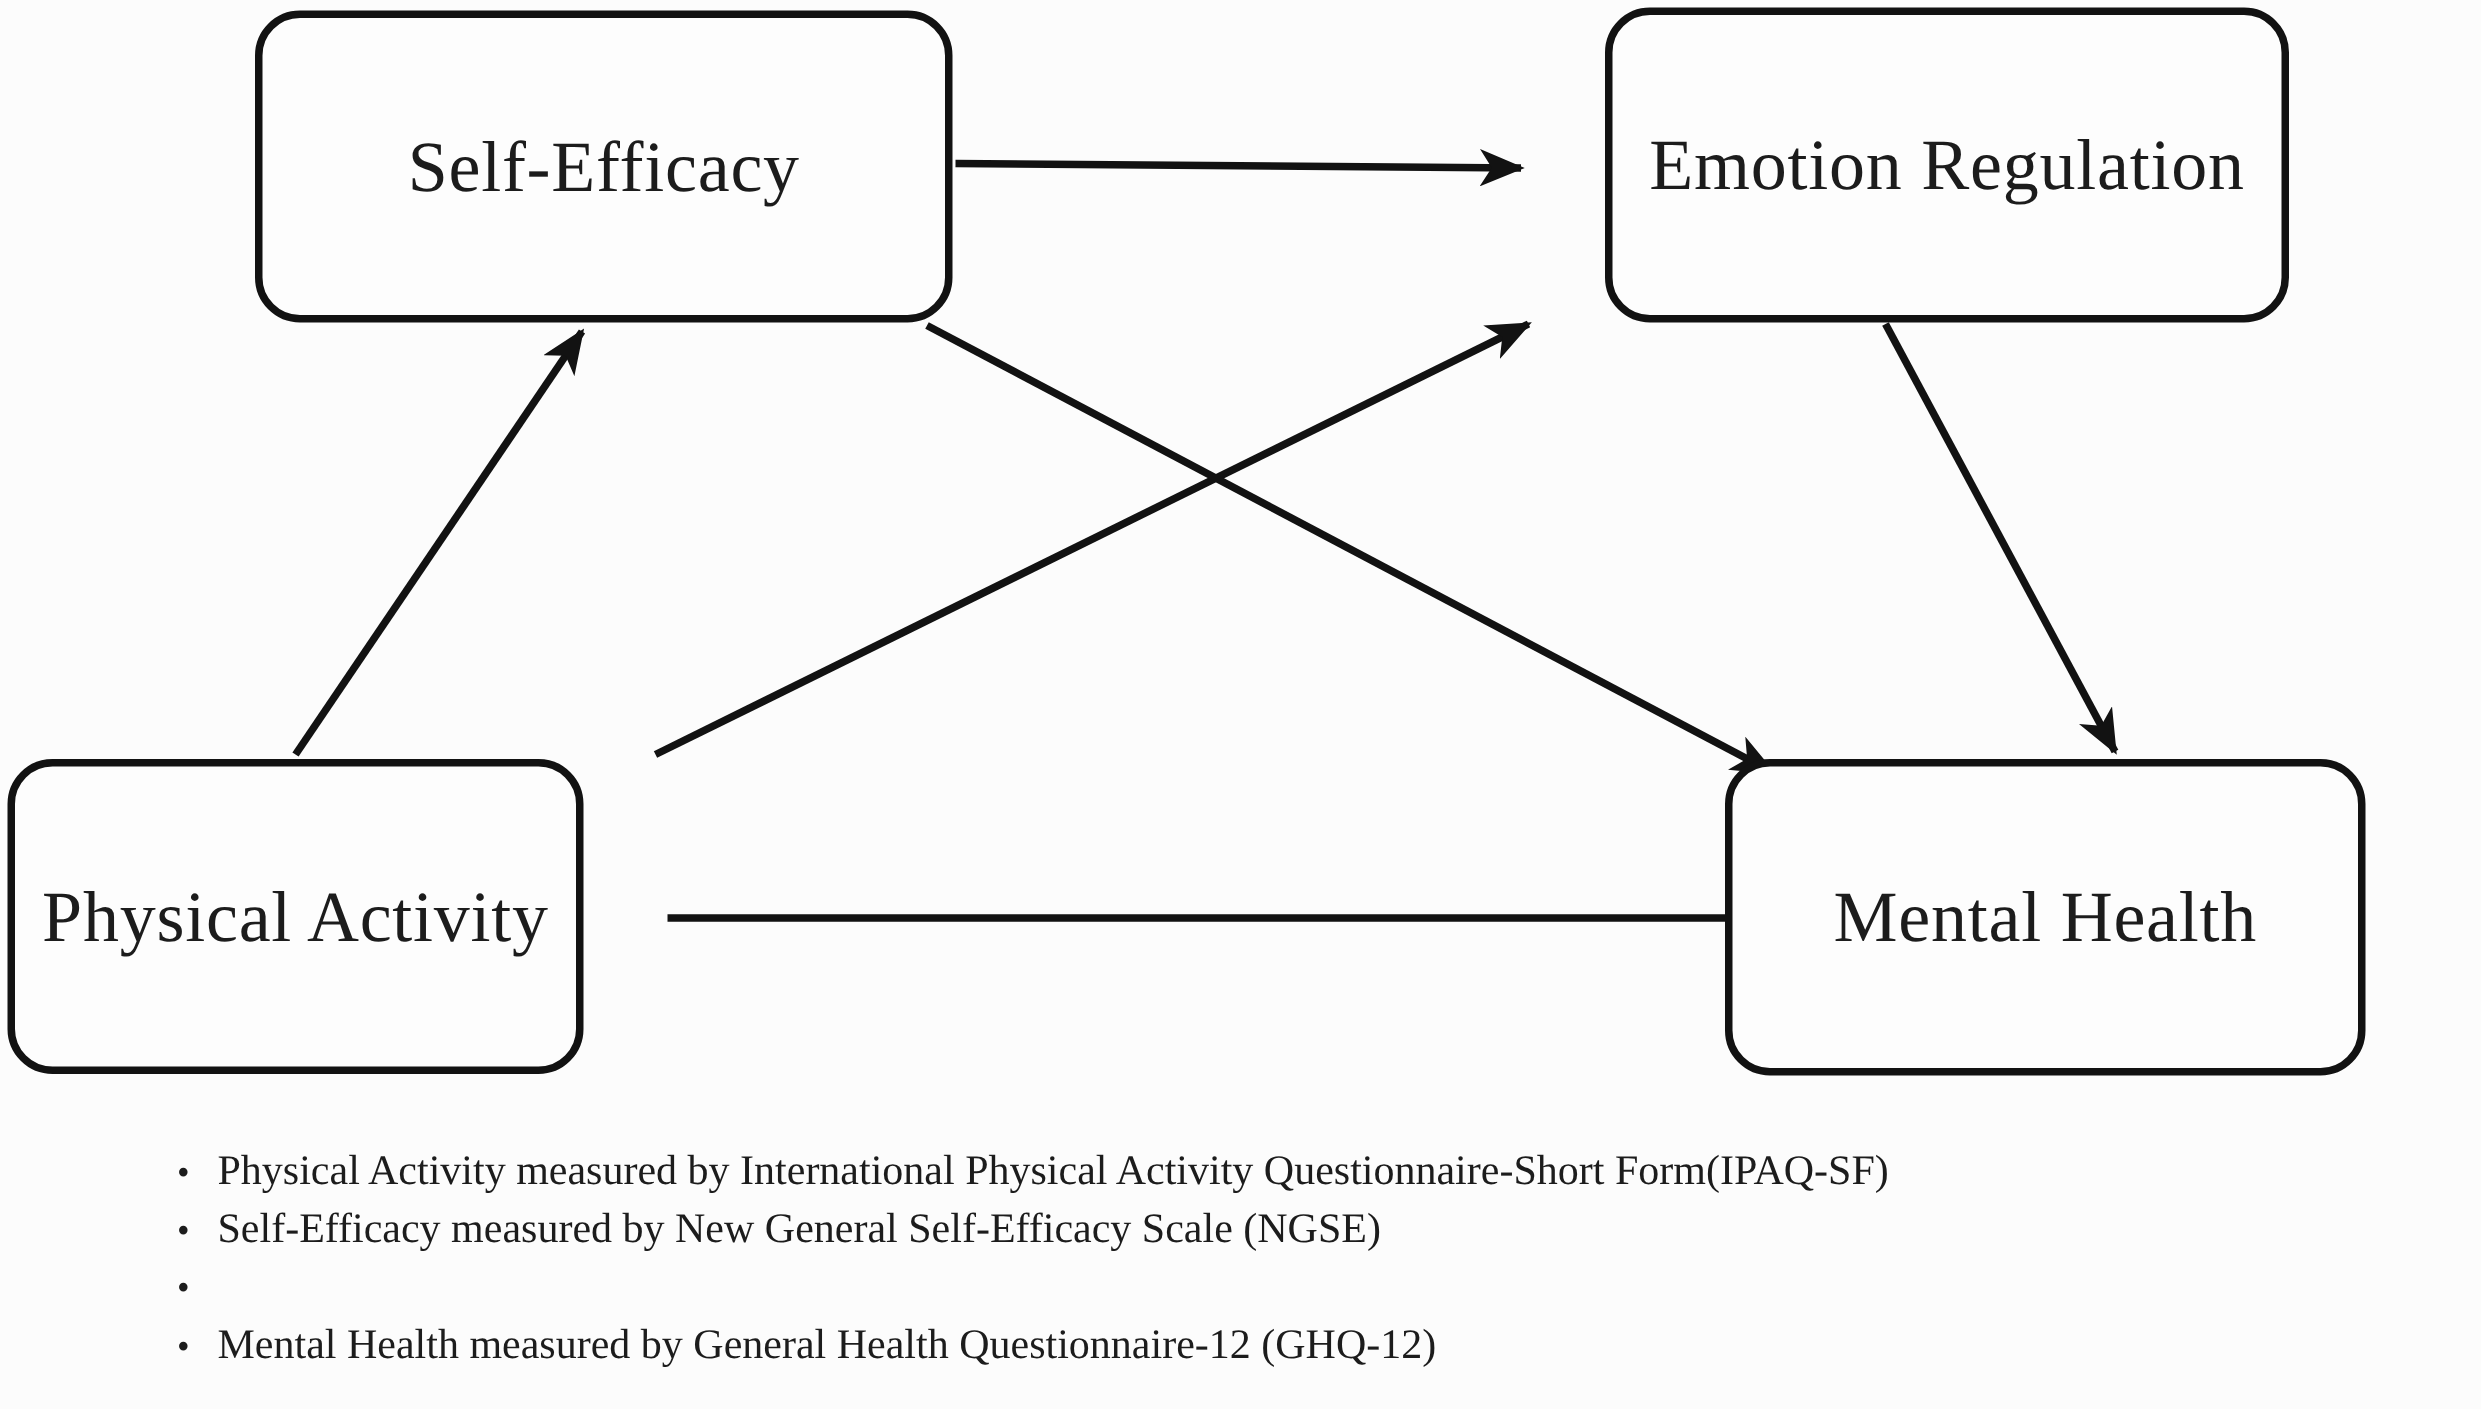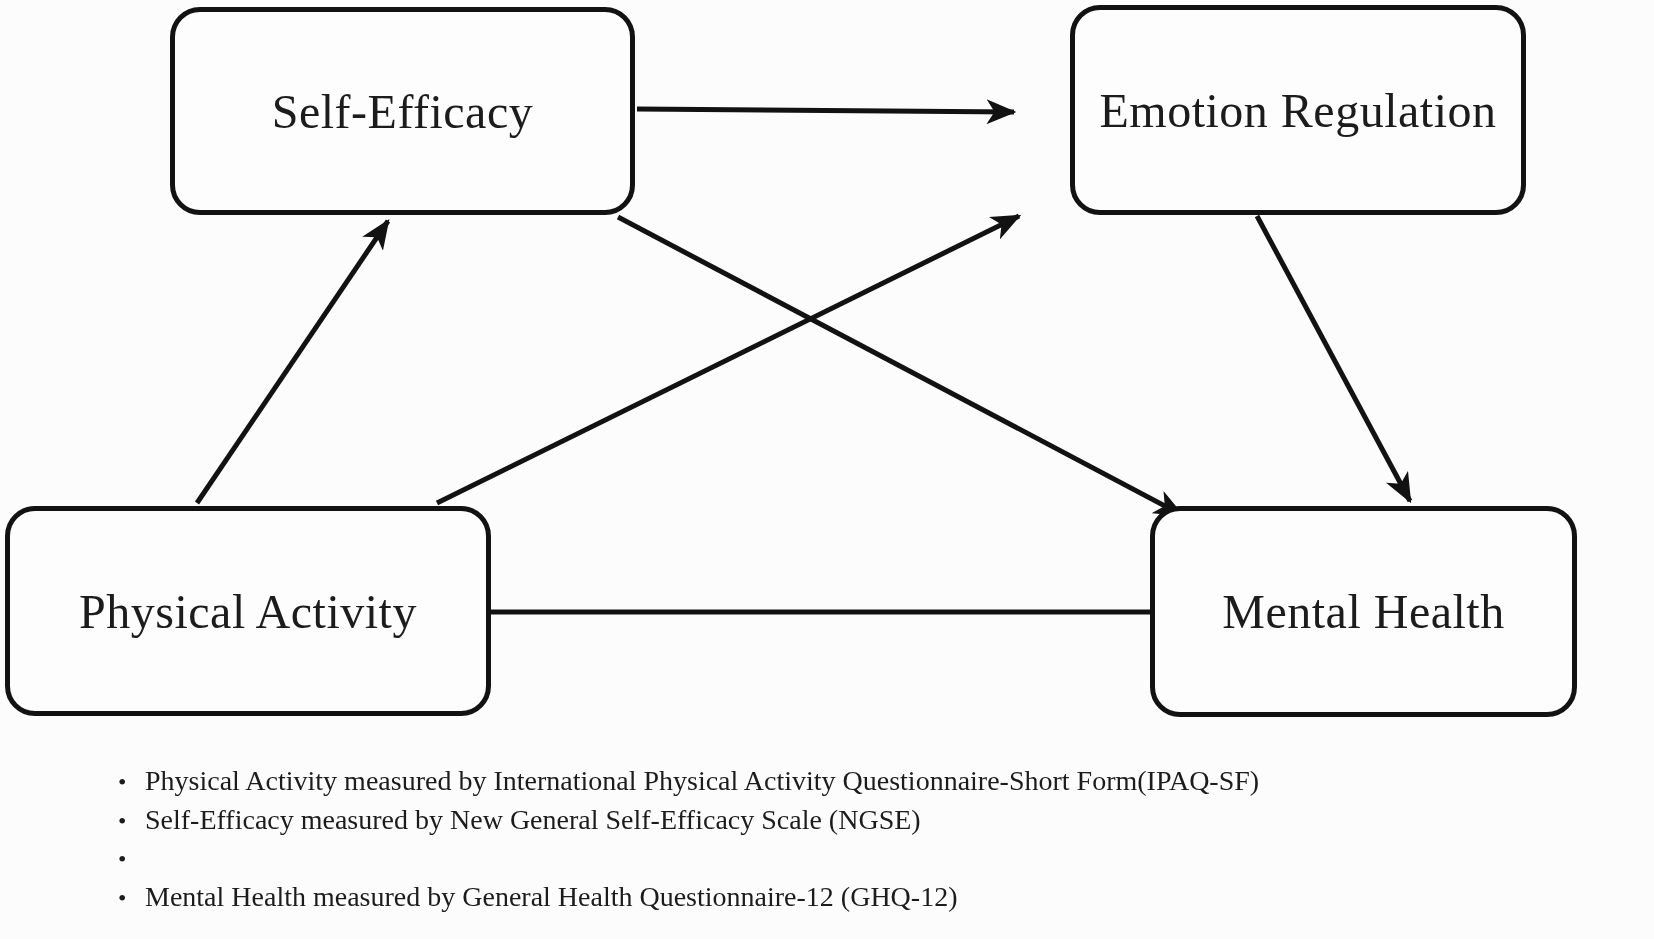--- a/index.html
+++ b/index.html
@@ -17,21 +17,21 @@
     border-radius:30px;
     background:#fdfdfd;
     display:flex;align-items:center;justify-content:center;
     font-size:48px;
     letter-spacing:0.5px;
     white-space:nowrap;
     text-align:right;
   }
   #node-self-efficacy   {left:170px; top:7px;   width:465px; height:208px;}
   #node-emotion-reg     {left:1022px;top:5px;   width:456px; height:210px;margin-left:48px;}
-  #node-physical-act    {left:5px;   top:506px; width:486px; height:210px;}
+  #node-physical-act    {left:5px;   top:506px; width:384px; height:210px;}
   #node-mental-health   {left:1150px;top:506px; width:427px; height:211px;}
   svg.arrows{position:absolute;left:0;top:0;width:1654px;height:939px;}
   svg.arrows line{stroke:#121212;stroke-width:5;}
   svg.arrows path.head{fill:#121212;stroke:none;}
   .notes{
     position:absolute;left:118px;top:762px;width:1420px;
     font-size:28px;line-height:38px;
   }
   .note-line{display:flex;align-items:baseline;}
   .note-bullet{width:27px;flex:0 0 27px;font-size:24px;}

